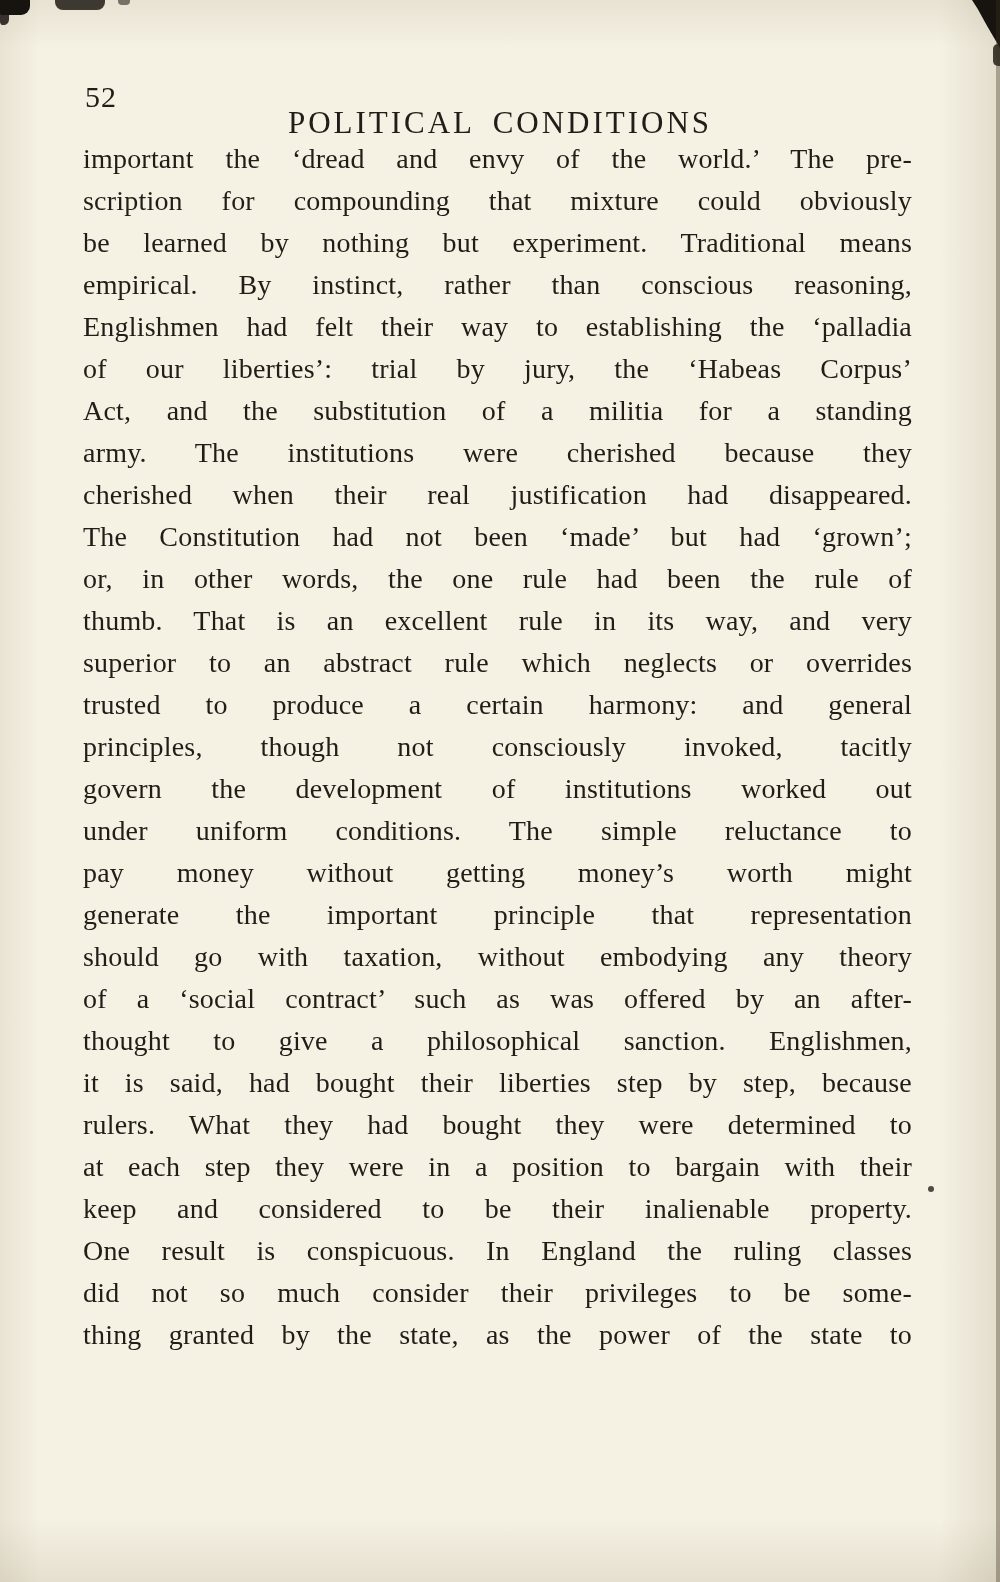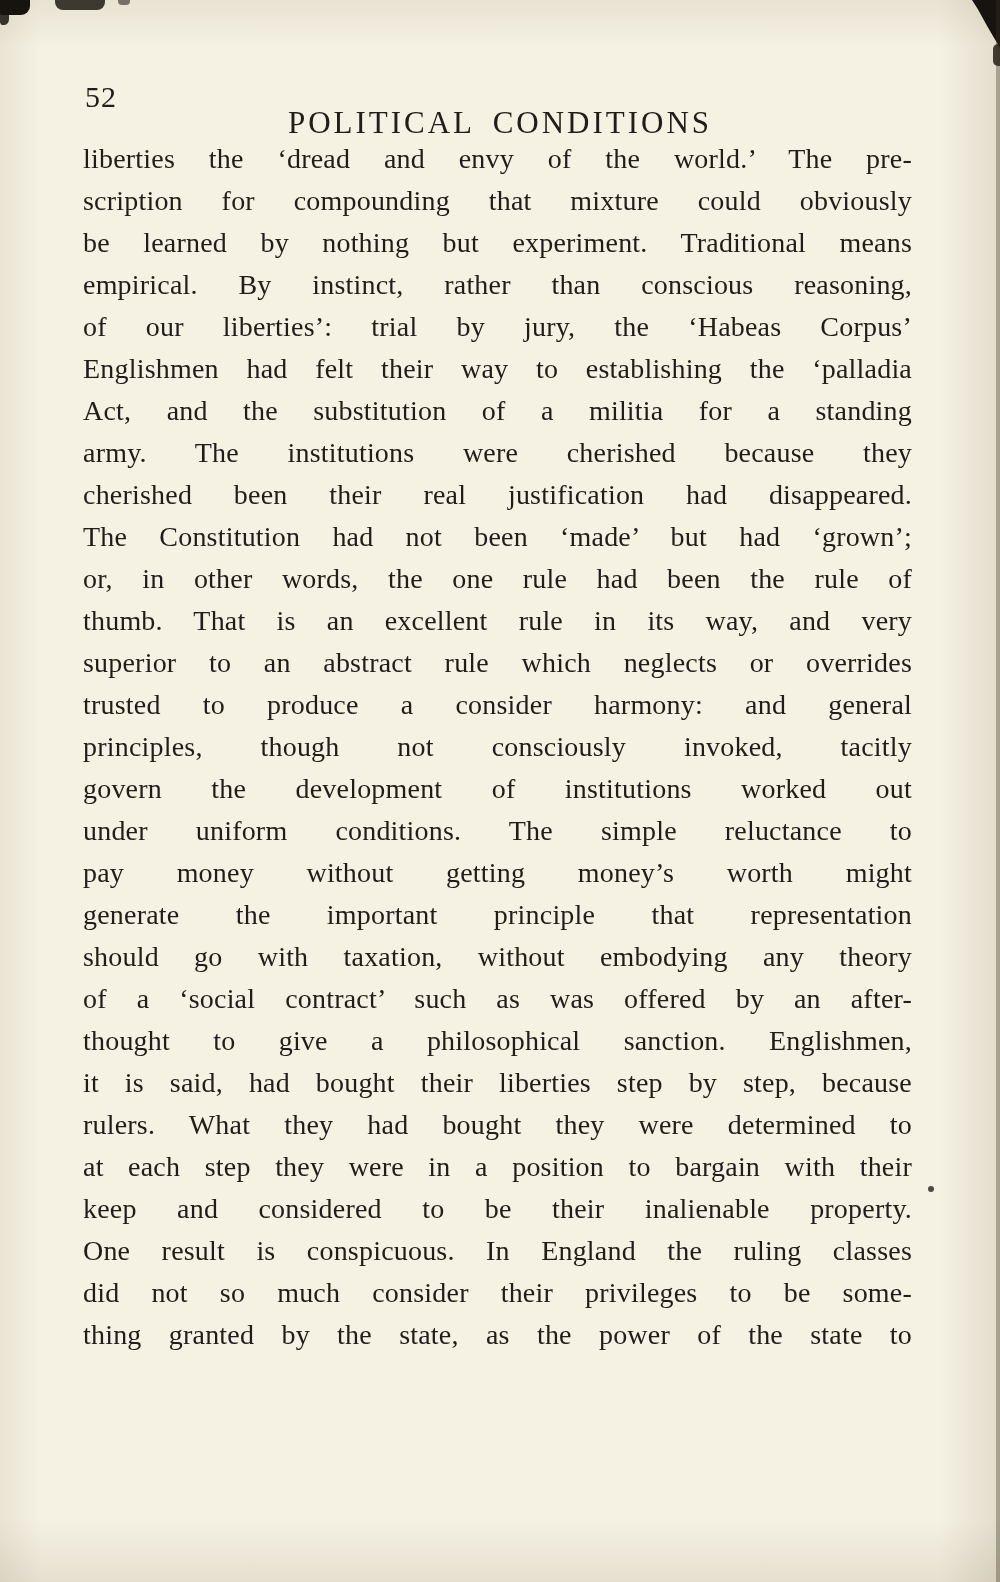--- a/index.html
+++ b/index.html
@@ -87,34 +87,34 @@
   <div class="artifact a-top-right-2"></div>
   <div class="artifact a-dot-right"></div>
   <div class="artifact a-edge-right"></div>
 
   <div class="running-head">
     <span class="page-number">52</span>
     <span class="head-title">POLITICAL CONDITIONS</span>
   </div>
 
   <div class="text-block">
-      <div class="text-line">liberties the ‘dread and envy of the world.’ The pre-</div>
+      <div class="text-line">important the ‘dread and envy of the world.’ The pre-</div>
       <div class="text-line">scription for compounding that mixture could obviously</div>
       <div class="text-line">be learned by nothing but experiment. Traditional means</div>
       <div class="text-line">empirical. By instinct, rather than conscious reasoning,</div>
+      <div class="text-line">Englishmen had felt their way to establishing the ‘palladia</div>
       <div class="text-line">of our liberties’: trial by jury, the ‘Habeas Corpus’</div>
-      <div class="text-line">Englishmen had felt their way to establishing the ‘palladia</div>
       <div class="text-line">Act, and the substitution of a militia for a standing</div>
       <div class="text-line">army. The institutions were cherished because they</div>
-      <div class="text-line">cherished been their real justification had disappeared.</div>
+      <div class="text-line">cherished when their real justification had disappeared.</div>
       <div class="text-line">The Constitution had not been ‘made’ but had ‘grown’;</div>
       <div class="text-line">or, in other words, the one rule had been the rule of</div>
       <div class="text-line">thumb. That is an excellent rule in its way, and very</div>
       <div class="text-line">superior to an abstract rule which neglects or overrides</div>
-      <div class="text-line">trusted to produce a consider harmony: and general</div>
+      <div class="text-line">trusted to produce a certain harmony: and general</div>
       <div class="text-line">principles, though not consciously invoked, tacitly</div>
       <div class="text-line">govern the development of institutions worked out</div>
       <div class="text-line">under uniform conditions. The simple reluctance to</div>
       <div class="text-line">pay money without getting money’s worth might</div>
       <div class="text-line">generate the important principle that representation</div>
       <div class="text-line">should go with taxation, without embodying any theory</div>
       <div class="text-line">of a ‘social contract’ such as was offered by an after-</div>
       <div class="text-line">thought to give a philosophical sanction. Englishmen,</div>
       <div class="text-line">it is said, had bought their liberties step by step, because</div>
       <div class="text-line">rulers. What they had bought they were determined to</div>

